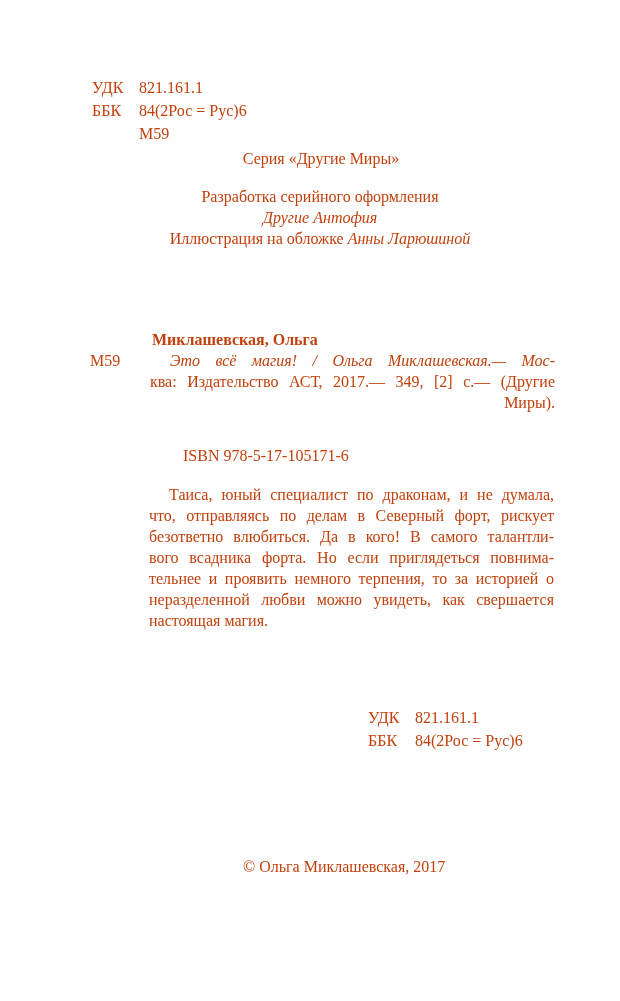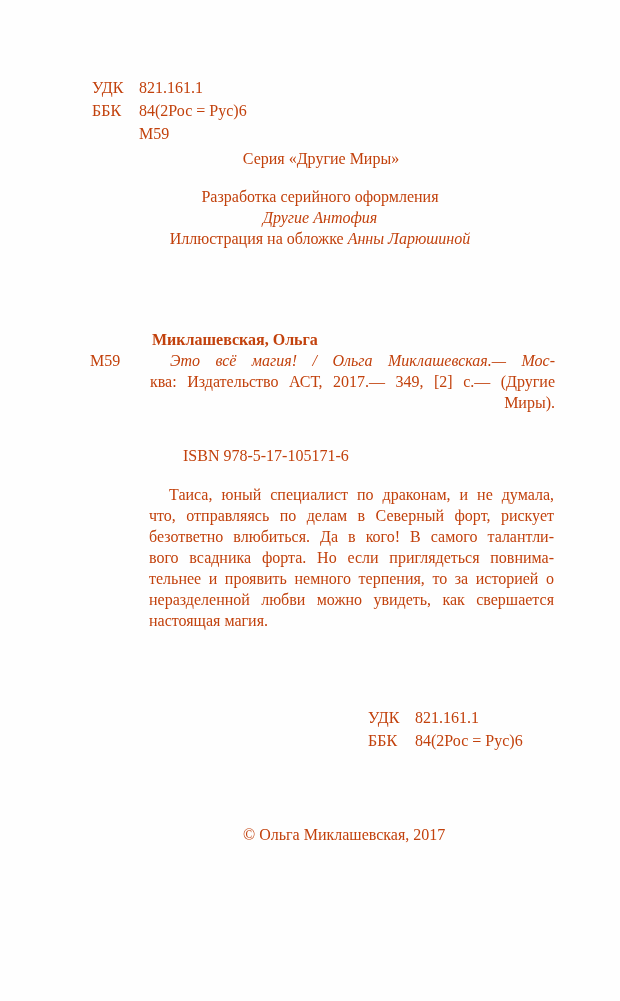--- a/index.html
+++ b/index.html
@@ -100,17 +100,17 @@
     <div class="code-row">
       <span class="code-label">УДК</span>
       <span>821.161.1</span>
     </div>
     <div class="code-row">
       <span class="code-label">ББК</span>
       <span>84(2Рос = Рус)6</span>
     </div>
   </div>
 
-  <div class="abs copy-block" style="left:243px; top:824px;">
+  <div class="abs copy-block" style="left:243px; top:856px;">
     <div>© Ольга Миклашевская, 2017</div>
   </div>
 
 </div>
 
 </body></html>

